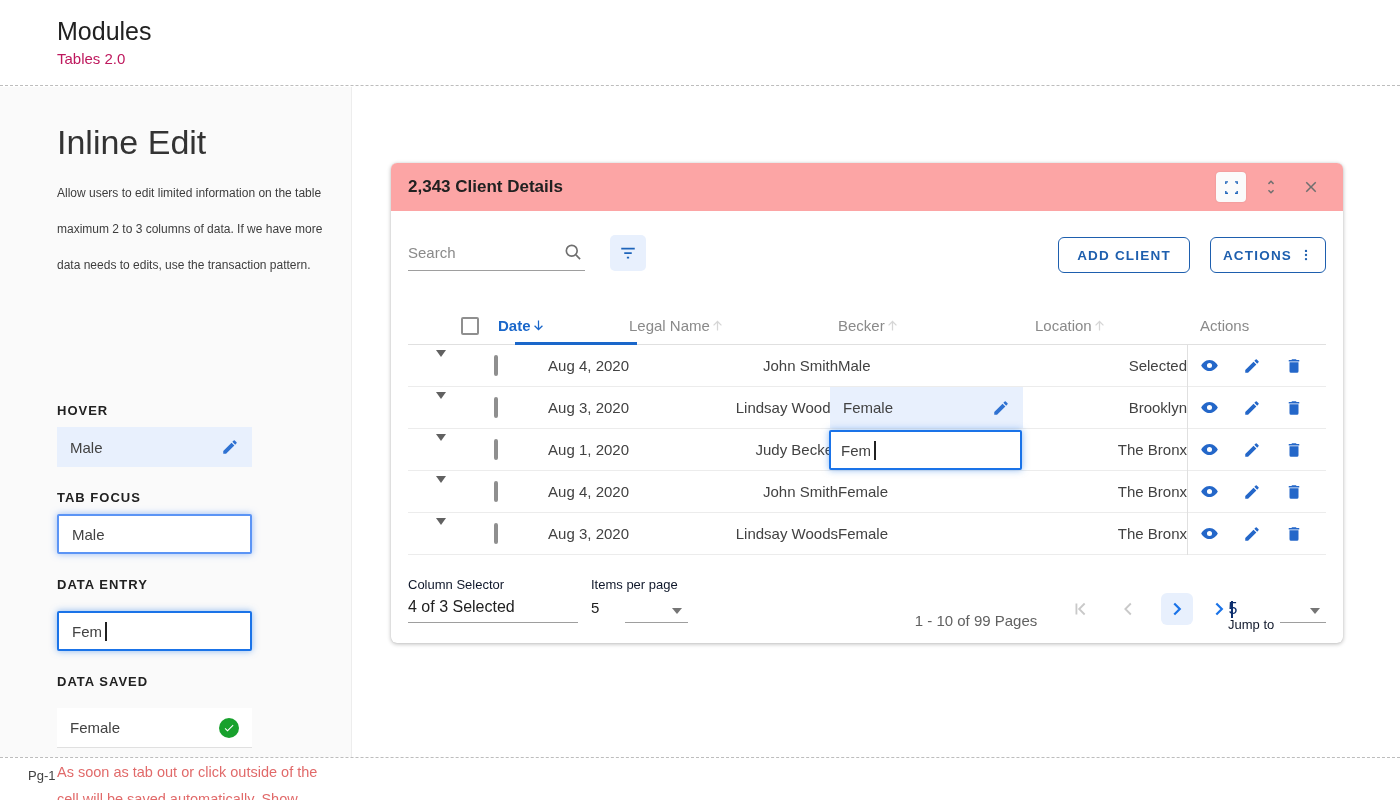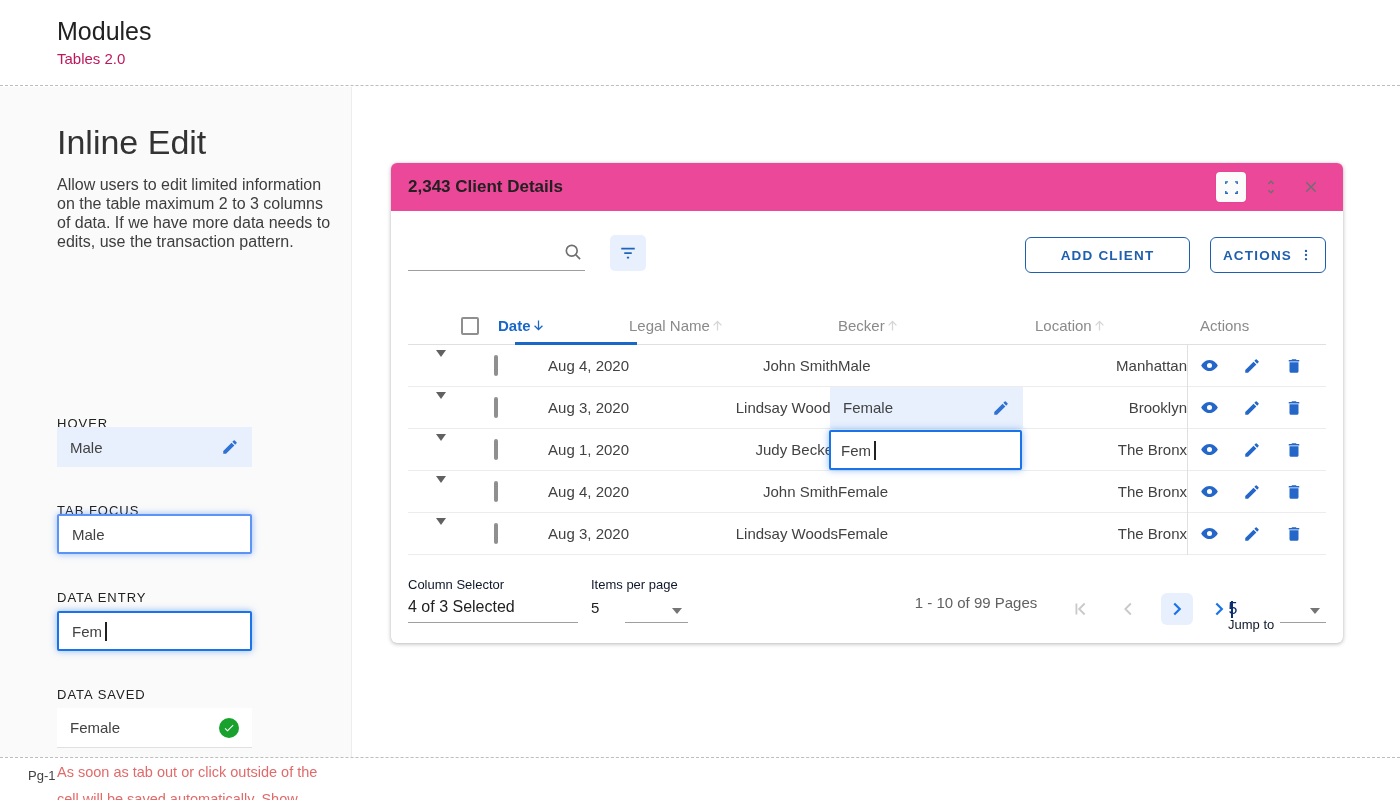--- a/index.html
+++ b/index.html
@@ -9,60 +9,60 @@
   
   .page-header { position: absolute; left: 0; top: 0; width: 1400px; height: 86px;
     background: #fff; border-bottom: 1px dashed #bdbdbd; }
   .page-title { position: absolute; left: 57px; top: 17px; font-size: 25px; font-weight: 500; color: #212121; }
   .page-subtitle { position: absolute; left: 57px; top: 50px; font-size: 15px; color: #be185d; }
 
   
   .sidebar { position: absolute; left: 0; top: 87px; width: 352px; height: 670px;
     background: #fafafa; border-right: 1px solid #ededed; }
   .sb-heading { position: absolute; left: 57px; top: 36px; font-size: 34px; font-weight: 400; color: #333; }
-  .sb-desc { position: absolute; left: 57px; top: 88px; width: 282px; font-size: 16px; line-height: 19px; color: #3d3d3d; }
-  .sb-label { position: absolute; left: 57px; font-size: 13px; font-weight: 400; letter-spacing: 1px; color: #212121; margin-top: 13px; }
+  .sb-desc { position: absolute; left: 57px; top: 88px; width: 282px; font-size: 12px; line-height: 36px; color: #3d3d3d; }
+  .sb-label { position: absolute; left: 57px; font-size: 13px; font-weight: 700; letter-spacing: 1px; color: #212121; }
   .sb-box { position: absolute; left: 57px; width: 195px; height: 40px; display: flex; align-items: center;
     padding: 0 13px; font-size: 15px; color: #424242; justify-content: space-between; background: #fff; }
   .sb-box.hover-state { background: #e8f0fd; }
   .sb-box.focus-state { border: 2px solid #5b94f5; box-shadow: 0 0 7px rgba(66,133,244,.55); border-radius: 2px; }
   .sb-box.entry-state { border: 2px solid #1a73e8; box-shadow: 0 0 7px rgba(26,115,232,.5); border-radius: 2px; justify-content: flex-start; }
   .sb-box.saved-state { border-bottom: 1px solid #e0e0e0; }
   .caret-bar { display: inline-block; width: 1.5px; height: 19px; background: #212121; margin-left: 3px; vertical-align: middle; }
   .sb-note { position: absolute; left: 57px; top: 672px; width: 272px; font-size: 14.5px; line-height: 27px; color: #e16a6a; }
   .check-circle { width: 20px; height: 20px; border-radius: 50%; background: #18a12d; display: flex; align-items: center; justify-content: center; }
 
   
   .bottom-rule { position: absolute; left: 0; top: 757px; width: 1400px; border-top: 1px dashed #bdbdbd; }
   .page-tag { position: absolute; left: 28px; top: 768px; font-size: 13px; color: #424242; }
 
   
   .card { position: absolute; left: 391px; top: 163px; width: 952px; height: 480px; background: #fff;
     border-radius: 6px; box-shadow: 0 1px 4px rgba(0,0,0,.28), 0 0 1px rgba(0,0,0,.15); }
-  .card-header { position: absolute; left: 0; top: 0; width: 100%; height: 48px; background: #ec4899;
+  .card-header { position: absolute; left: 0; top: 0; width: 100%; height: 48px; background: #fca5a5;
     border-radius: 6px 6px 0 0; display: flex; align-items: center; padding: 0 17px; text-align: right; }
   .card-title { font-size: 17px; font-weight: 700; color: #212121; }
   .card-header-icons { margin-left: auto; display: flex; align-items: center; gap: 10px; }
   .icon-btn { width: 30px; height: 30px; display: flex; align-items: center; justify-content: center;
     border-radius: 4px; color: #6f6f6f; cursor: pointer; }
   .icon-btn.fs { background: #fbfbfb; color: #1e64ba; box-shadow: 0 0 2px rgba(0,0,0,.12); }
 
   
   .toolbar { position: absolute; left: 17px; right: 17px; top: 72px; height: 40px; }
   .search-wrap { position: absolute; left: 0; top: 0; width: 177px; height: 36px; border-bottom: 1px solid #9e9e9e; }
   .search-input { width: 148px; height: 34px; border: 0; outline: none; background: transparent; font-size: 15px;
     font-family: inherit; color: #424242; }
   .search-input::placeholder { color: #8a8a8a; }
   .search-icon { position: absolute; right: 2px; top: 7px; color: #6f6f6f; }
   .filter-btn { position: absolute; left: 202px; top: 0; width: 36px; height: 36px; background: #e8f0fd;
     border-radius: 5px; display: flex; align-items: center; justify-content: center; color: #1e64ba; cursor: pointer; }
   .btn { position: absolute; top: 2px; height: 36px; border: 1.5px solid #1e5fae; border-radius: 6px; background: #fff;
     color: #1e5fae; font-size: 13.5px; font-weight: 700; letter-spacing: 1.2px; display: flex; align-items: center;
     justify-content: center; gap: 7px; cursor: pointer; font-family: inherit; }
-  .btn.add { right: 136px; width: 165px; }
+  .btn.add { right: 136px; width: 132px; }
   .btn.actions { right: 0; width: 116px; }
 
   
   .thead { position: absolute; left: 17px; top: 144px; width: 918px; height: 38px; display: grid;
     grid-template-columns: 38px 52px 131px 209px 197px 152px 139px; align-items: center;
     border-bottom: 1px solid #e0e0e0; font-size: 15px; color: #8a8a8a; }
   .th { display: flex; align-items: center; gap: 0; }
   .th.date { color: #1a67ca; font-weight: 700; }
   .date-underline { position: absolute; left: 107px; bottom: -1px; width: 122px; height: 3px; background: #1a67ca; }
   .tbody { position: absolute; left: 17px; top: 182px; width: 918px; }
@@ -87,21 +87,21 @@
   .f-label { position: absolute; font-size: 13px; color: #0f172a; top: 12px; }
   .f-colsel-label { left: 17px; }
   .f-colsel-value { position: absolute; left: 17px; top: 33px; width: 170px; font-size: 16px; color: #212121;
     border-bottom: 1px solid #9e9e9e; padding-bottom: 6px; cursor: pointer; }
   .f-ipp-label { left: 200px; }
   .f-ipp-value { position: absolute; left: 200px; top: 34px; font-size: 15px; color: #212121; }
   .f-ipp-select { position: absolute; left: 234px; top: 33px; width: 63px; height: 25px;
     border-bottom: 1px solid #9e9e9e; cursor: pointer; }
   .dd-caret { position: absolute; right: 6px; top: 10px; width: 0; height: 0; border-left: 5px solid transparent;
     border-right: 5px solid transparent; border-top: 6px solid #757575; }
-  .f-pagetext { position: absolute; left: 460px; top: 29px; width: 250px; text-align: center; font-size: 15px; color: #616161; }
+  .f-pagetext { position: absolute; left: 460px; top: 47px; width: 250px; text-align: center; font-size: 15px; color: #616161; }
   .pager { position: absolute; left: 674px; top: 28px; display: flex; align-items: center; }
   .pg-btn { width: 32px; height: 32px; margin-right: 16px; display: flex; align-items: center; justify-content: center;
     border-radius: 6px; cursor: pointer; }
   .pg-btn.disabled { color: #c9c9c9; cursor: default; }
   .pg-btn.next { background: #e8f0fd; color: #1a73e8; }
   .pg-btn.last { color: #1a73e8; margin-right: 0; width: auto; }
   .jump-num { font-size: 16px; color: #0d2f6e; font-weight: 500; margin-left: -3px; }
   .jump-caret-bar { display: inline-block; width: 1.5px; height: 17px; background: #0d2f6e; margin-right: -1px; vertical-align: -3px; }
   .f-jump-label { left: 837px; margin-top: 40px; }
   .f-jump-select { position: absolute; left: 889px; top: 33px; width: 46px; height: 25px;
@@ -171,20 +171,21 @@
       <span class="icon-btn">
         <svg width="18" height="18" viewBox="0 0 24 24" fill="currentColor">
             <path d="M19 6.41 17.59 5 12 10.59 6.41 5 5 6.41 10.59 12 5 17.59 6.41 19 12 13.41 17.59 19 19 17.59 13.41 12z"></path>
           </svg>
       </span>
     </div>
   </div>
 
   <div class="toolbar">
     <div class="search-wrap">
+      <input class="search-input" type="text" placeholder="Search" style="">
       <span class="search-icon">
         <svg width="20" height="20" viewBox="0 0 24 24" fill="none" stroke="currentColor" stroke-width="2">
             <circle cx="10.5" cy="10.5" r="6.5"></circle>
             <line x1="15.5" y1="15.5" x2="20.5" y2="20.5"></line>
           </svg>
       </span>
     </div>
     <div class="filter-btn">
       <span style="display:flex">
         <svg width="18" height="18" viewBox="0 0 24 24" fill="currentColor">
@@ -253,21 +254,21 @@
   <div class="tbody">
 
     <div class="tr">
       <div><span class="expander"></span></div>
       <div><span class="cbx"></span></div>
       <div>Aug 4, 2020</div>
       <div>John Smith</div>
       <div class="gender-cell">
           <span>Male</span>
         </div>
-      <div>Manhattan</div>
+      <div>Selected</div>
       <div class="actions-cell">
         <span class="row-icon">
             <svg width="19" height="19" viewBox="0 0 24 24" fill="currentColor" fill-rule="evenodd">
               <path d="M12 5C6.5 5 2.7 9.6 1.5 12 2.7 14.4 6.5 19 12 19s9.3-4.6 10.5-7C21.3 9.6 17.5 5 12 5zm0 10.2a3.2 3.2 0 1 1 0-6.4 3.2 3.2 0 0 1 0 6.4z"></path>
             </svg>
           </span>
         <span class="row-icon">
             <svg width="18" height="18" viewBox="0 0 24 24" fill="currentColor">
               <path d="M3 17.25V21h3.75L17.8 9.94l-3.75-3.75L3 17.25zM20.71 7.04a1 1 0 0 0 0-1.41l-2.34-2.34a1 1 0 0 0-1.41 0l-1.83 1.83 3.75 3.75 1.83-1.83z"></path>
             </svg>

